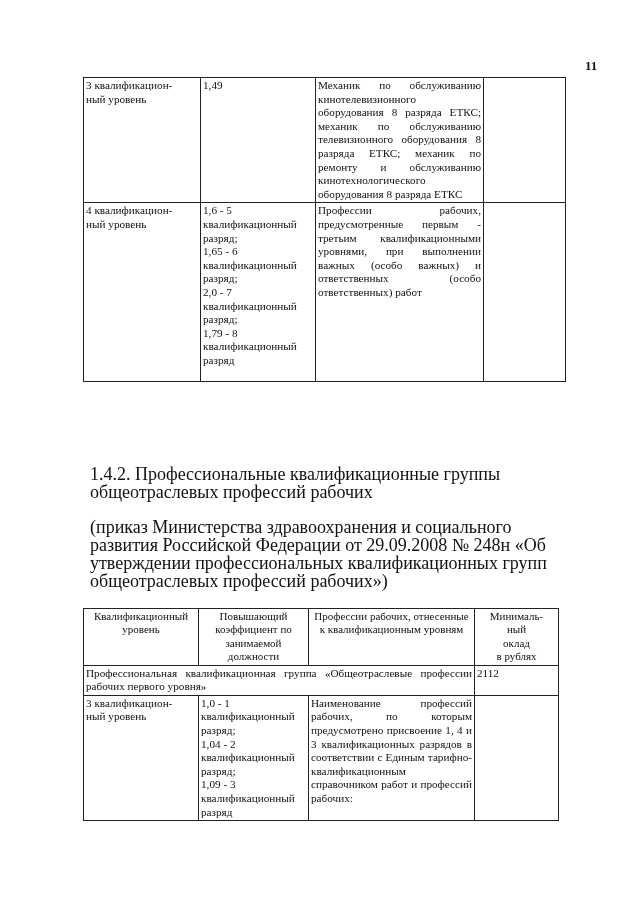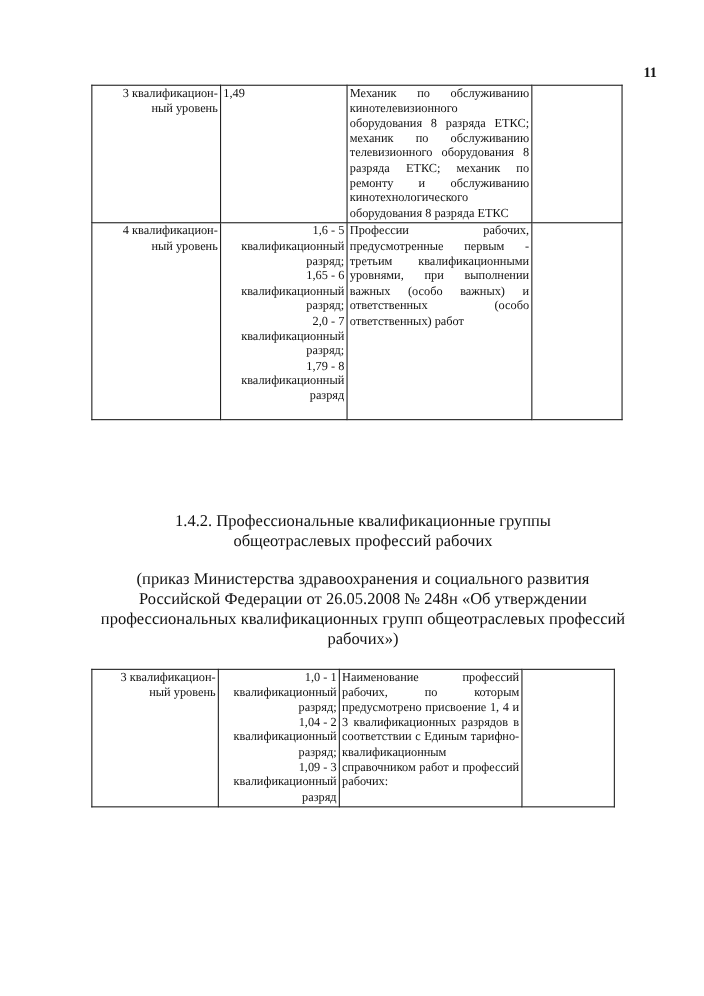--- a/index.html
+++ b/index.html
@@ -5,22 +5,22 @@
   html, body { margin: 0; padding: 0; background: #ffffff; }
   body { width: 640px; height: 905px; position: relative; overflow: hidden;
          font-family: "Liberation Serif", "DejaVu Serif", serif; color: #111; }
   .page-number { position: absolute; top: 58px; left: 585px; font-size: 13px; font-weight: bold; }
   table { border-collapse: collapse; position: absolute; table-layout: fixed; }
   td { border: 1.3px solid #222; vertical-align: top; font-size: 11.2px; line-height: 13.6px; padding: 1px 2px; }
   .t1 { top: 77px; left: 83px; width: 482px; }
   .t2 { top: 608px; left: 83px; width: 475px; }
   .center { text-align: left; }
   .justify { text-align: justify; }
-  .pre { white-space: pre-line; text-align: right; }
-  .heading { position: absolute; left: 90px; width: 480px; text-align: center; font-size: 15px; line-height: 18px; }
+  .pre { white-space: pre-line; }
+  .heading { position: absolute; left: 90px; width: 480px; font-size: 18px; line-height: 18px; }
   .h1 { top: 465px; }
   .h2 { top: 518px; }
   .hdr { text-align: center; font-size: 11px; line-height: 13.4px; }
 </style>
 </head>
 <body>
 
 <div class="page-number">11</div>
 
 <table class="t1">
@@ -46,30 +46,43 @@
 2,0 - 7 квалификационный разряд;
 1,79 - 8 квалификационный разряд</td>
     <td class="justify">Профессии рабочих, предусмотренные первым - третьим квалификационными уровнями, при выполнении важных (особо важных) и ответственных (особо ответственных) работ</td>
     <td></td>
   </tr>
 </tbody>
   </table>
 
 <div class="heading h1 pre">1.4.2. Профессиональные квалификационные группы
 общеотраслевых профессий рабочих</div>
-<div class="heading h2">(приказ Министерства здравоохранения и социального развития Российской Федерации от 26.05.2008 № 248н «Об утверждении профессиональных квалификационных групп общеотраслевых профессий рабочих»)</div>
+<div class="heading h2">(приказ Министерства здравоохранения и социального развития Российской Федерации от 29.09.2008 № 248н «Об утверждении профессиональных квалификационных групп общеотраслевых профессий рабочих»)</div>
 
 <table class="t2">
   <colgroup>
       <col style="width:115px">
       <col style="width:110px">
       <col style="width:166px">
       <col style="width:84px">
     </colgroup>
   <tbody>
+      <tr>
+    <td class="hdr">Квалификационный уровень</td>
+    <td class="hdr">Повышающий коэффициент по занимаемой должности</td>
+    <td class="hdr">Профессии рабочих, отнесенные к квалификационным уровням</td>
+    <td class="hdr pre">Минималь-
+ный
+оклад
+в рублях</td>
+  </tr>
+  <tr>
+    <td colspan="3" class="justify">Профессиональная квалификационная группа «Общеотраслевые профессии рабочих первого уровня»</td>
+    <td class="center">2112</td>
+  </tr>
   <tr>
     <td class="pre">3 квалификацион-
 ный уровень</td>
     <td class="pre">1,0 - 1 квалификационный разряд;
 1,04 - 2 квалификационный разряд;
 1,09 - 3 квалификационный разряд</td>
     <td class="justify">Наименование профессий рабочих, по которым предусмотрено присвоение 1, 4 и 3 квалификационных разрядов в соответствии с Единым тарифно-квалификационным справочником работ и профессий рабочих:</td>
     <td></td>
   </tr>
 </tbody>

